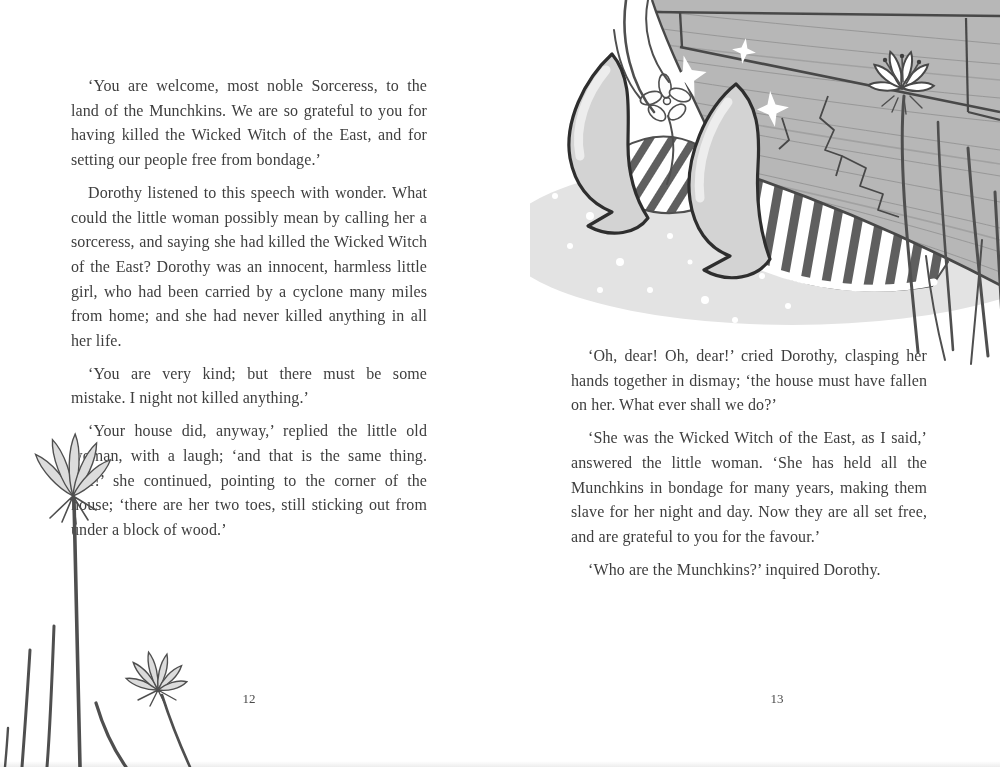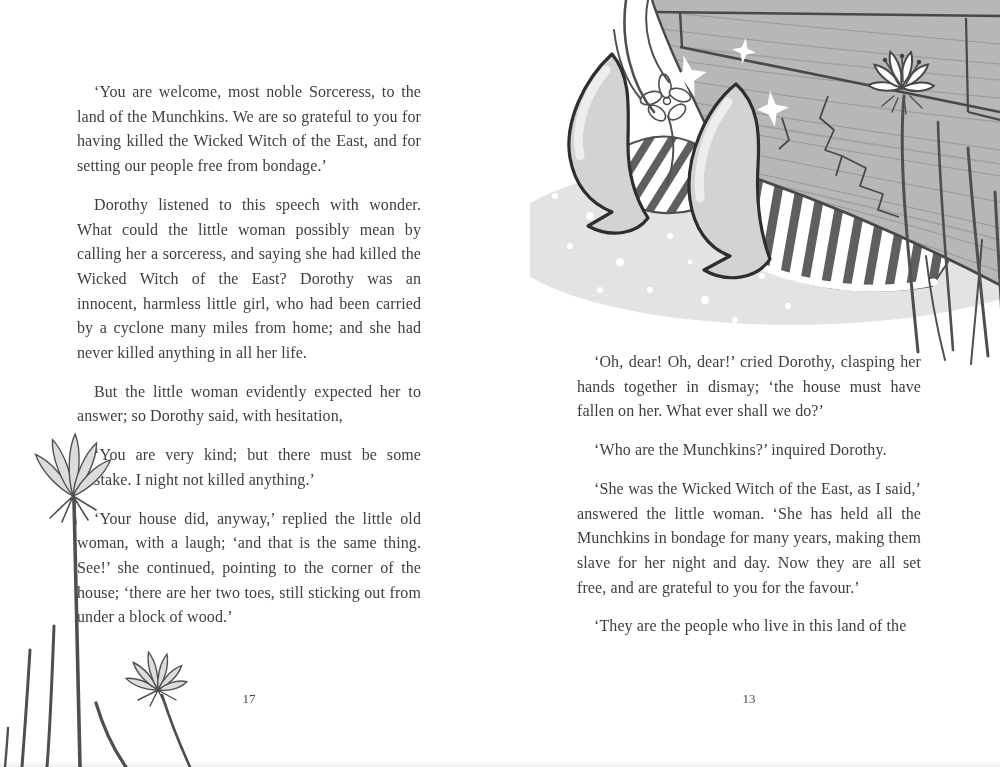--- a/index.html
+++ b/index.html
@@ -7,29 +7,29 @@
   body{
     width:1000px;height:767px;position:relative;overflow:hidden;
     background:var(--paper,#ffffff);
     font-family:"Liberation Serif","DejaVu Serif",serif;
   }
   .page-text{
     position:absolute;width:372px;
     font-size:16px;line-height:24.7px;color:var(--text,#3e3e3e);
     text-align:justify;letter-spacing:.1px;
   }
-  .page-text p{margin:14px;text-indent:17px;}
+  .page-text p{margin:8px;text-indent:17px;}
   .left-text{left:63px;top:66px;}
   .right-text{left:563px;top:336px;}
   .page-number{
     position:absolute;top:691px;width:372px;text-align:center;
     font-size:13px;color:var(--pagenum,#4a4a4a);
   }
   .pn-left{left:63px}
-  .pn-right{left:563px}
+  .pn-right{left:591px}
   .illus{position:absolute;}
   .main-illus{left:530px;top:0;}
   .corner-illus{left:0;top:400px;}
   .scan-edge-bottom{
     position:absolute;left:0;right:0;bottom:0;height:6px;
     background:linear-gradient(to bottom,rgba(0,0,0,0),rgba(0,0,0,.07));
   }
   
   .wood-fill{fill:var(--wood,#b7b7b7);}
   .wood-line{stroke:var(--woodline,#4a4a4a);fill:none;}
@@ -46,32 +46,30 @@
   .petal-fill{fill:var(--petal,#dcdcdc);stroke:var(--ink,#5a5a5a);stroke-width:1.4;}
   .petal-white{fill:#ffffff;stroke:var(--woodline,#3f3f3f);stroke-width:2;}
   .sketch-petal{fill:#fdfdfd;stroke:var(--ink,#4a4a4a);stroke-width:1.6;}
 </style>
 </head>
 <body>
 
 <div class="page-text left-text">
     <p>‘You are welcome, most noble Sorceress, to the land of the Munchkins. We are so grateful to you for having killed the Wicked Witch of the East, and for setting our people free from bondage.’</p>
     <p>Dorothy listened to this speech with wonder. What could the little woman possibly mean by calling her a sorceress, and saying she had killed the Wicked Witch of the East? Dorothy was an innocent, harmless little girl, who had been carried by a cyclone many miles from home; and she had never killed anything in all her life.</p>
-    <p>But the little woman evidently expected her to answer; so Dorothy said, with hesitation,</p>
     <p>‘You are very kind; but there must be some mistake. I night not killed anything.’</p>
     <p>‘Your house did, anyway,’ replied the little old woman, with a laugh; ‘and that is the same thing. See!’ she continued, pointing to the corner of the house; ‘there are her two toes, still sticking out from under a block of wood.’</p>
   </div>
 
-<div class="page-number pn-left">17</div>
+<div class="page-number pn-left">12</div>
 
 <div class="page-text right-text">
     <p>‘Oh, dear! Oh, dear!’ cried Dorothy, clasping her hands together in dismay; ‘the house must have fallen on her. What ever shall we do?’</p>
+    <p>‘She was the Wicked Witch of the East, as I said,’ answered the little woman. ‘She has held all the Munchkins in bondage for many years, making them slave for her night and day. Now they are all set free, and are grateful to you for the favour.’</p>
     <p>‘Who are the Munchkins?’ inquired Dorothy.</p>
-    <p>‘She was the Wicked Witch of the East, as I said,’ answered the little woman. ‘She has held all the Munchkins in bondage for many years, making them slave for her night and day. Now they are all set free, and are grateful to you for the favour.’</p>
-    <p>‘They are the people who live in this land of the</p>
   </div>
 
 <div class="page-number pn-right">13</div>
 
 <svg class="illus main-illus" width="470" height="370" viewBox="0 0 470 370" aria-hidden="true">
   <defs>
     <clipPath id="wallClip">
       <path d="M122,0 L470,0 L470,285 Q330,212 195,168 C175,120 140,55 122,0 Z"></path>
     </clipPath>
     <pattern id="stripesB" width="21" height="24" patternUnits="userSpaceOnUse" patternTransform="rotate(10)">

